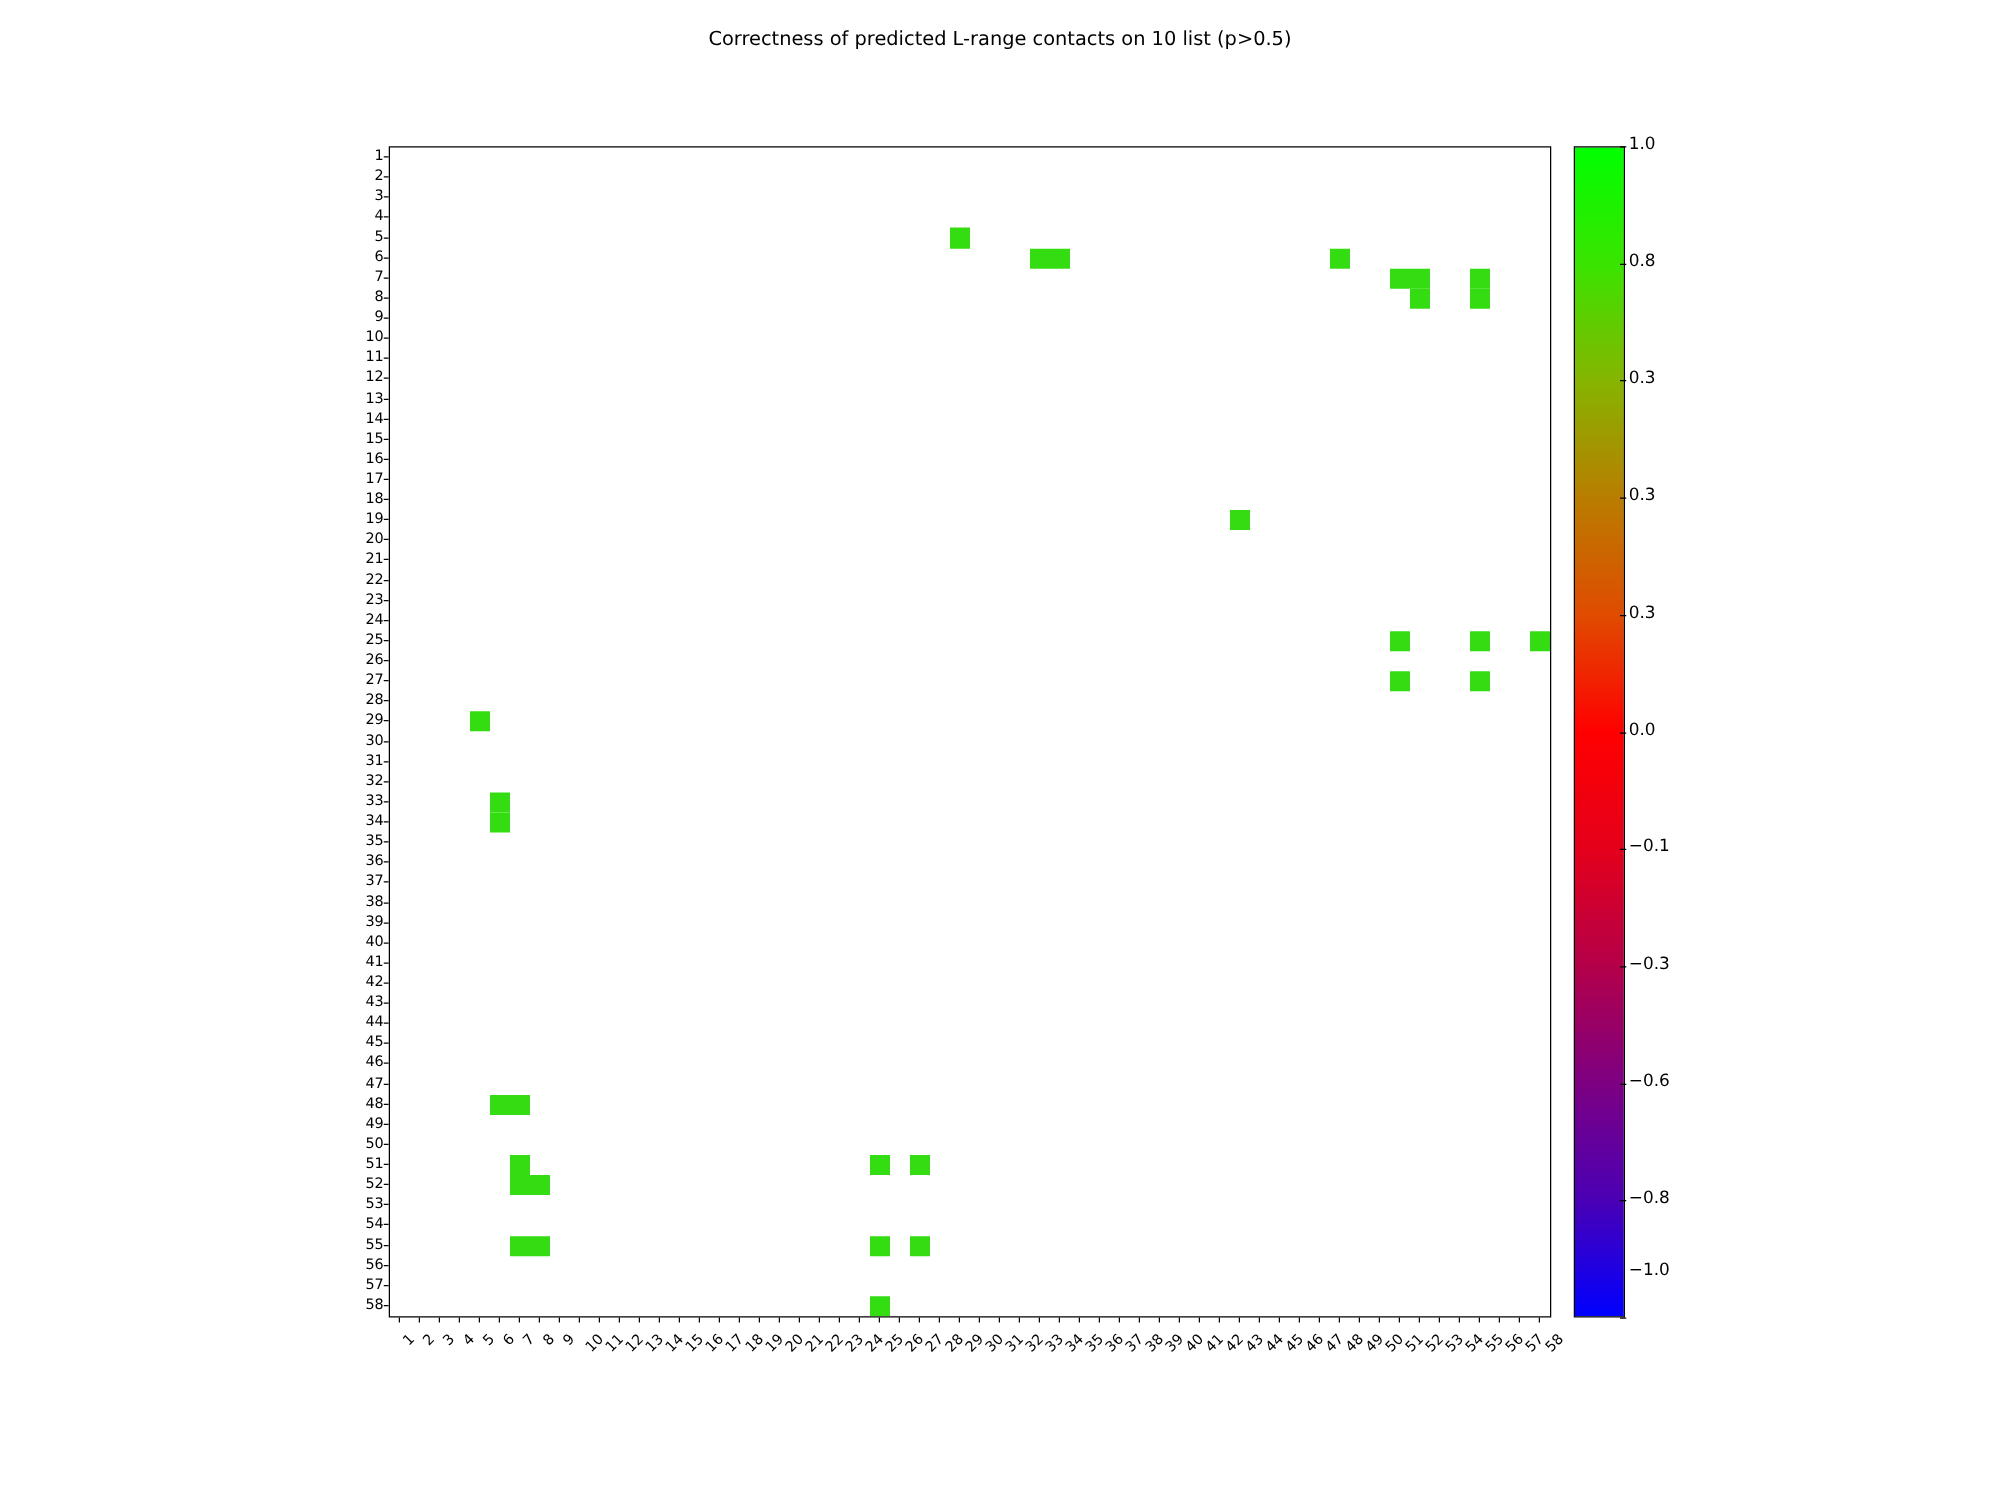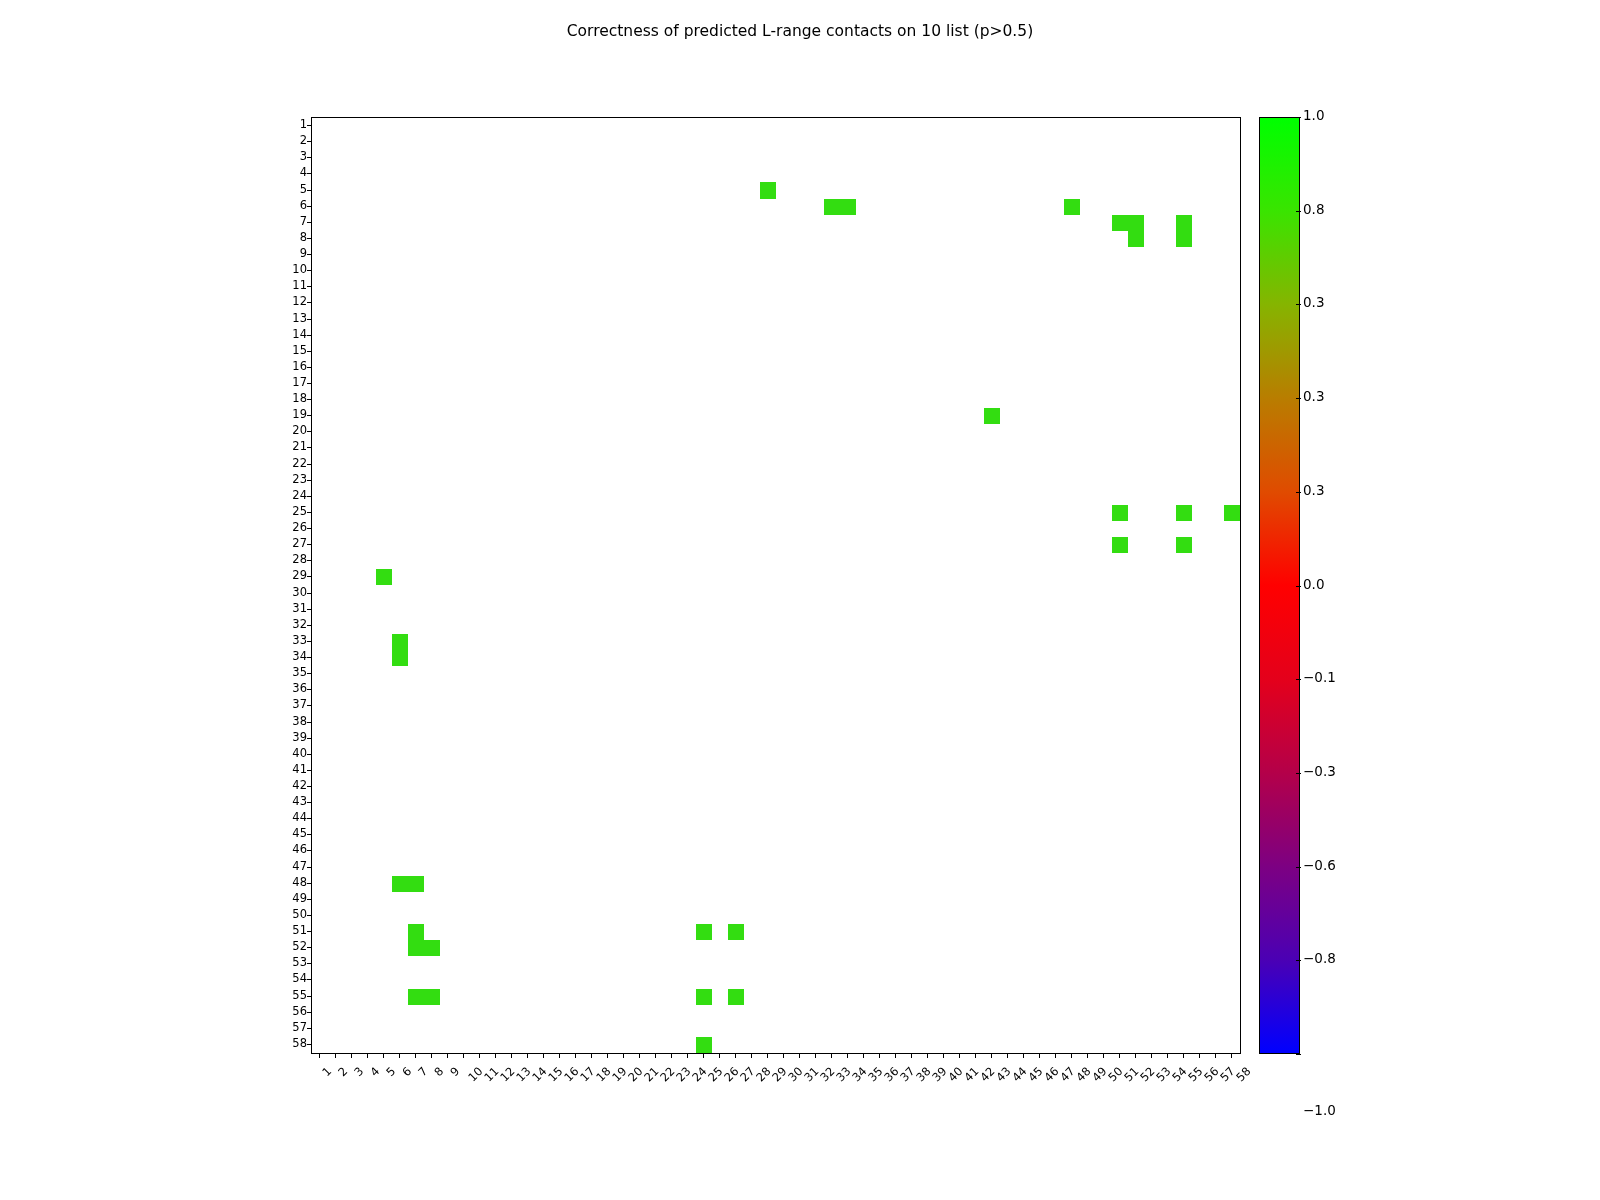--- a/index.html
+++ b/index.html
@@ -442,17 +442,17 @@
       <div class="cbtick" style="top: 577.5px;">0.0</div>
       <div class="cbtickmark" style="top: 585.5px;"></div>
       <div class="cbtick" style="top: 671.2px;">−0.1</div>
       <div class="cbtickmark" style="top: 679.2px;"></div>
       <div class="cbtick" style="top: 764.9px;">−0.3</div>
       <div class="cbtickmark" style="top: 772.9px;"></div>
       <div class="cbtick" style="top: 858.6px;">−0.6</div>
       <div class="cbtickmark" style="top: 866.6px;"></div>
       <div class="cbtick" style="top: 952.3px;">−0.8</div>
       <div class="cbtickmark" style="top: 960.3px;"></div>
-      <div class="cbtick" style="top: 1104px;">−1.0</div>
+      <div class="cbtick" style="top: 1010px;">−1.0</div>
       <div class="cbtickmark" style="top: 1054px;"></div>
     </div>
 
 </div>
 
 </body></html>

